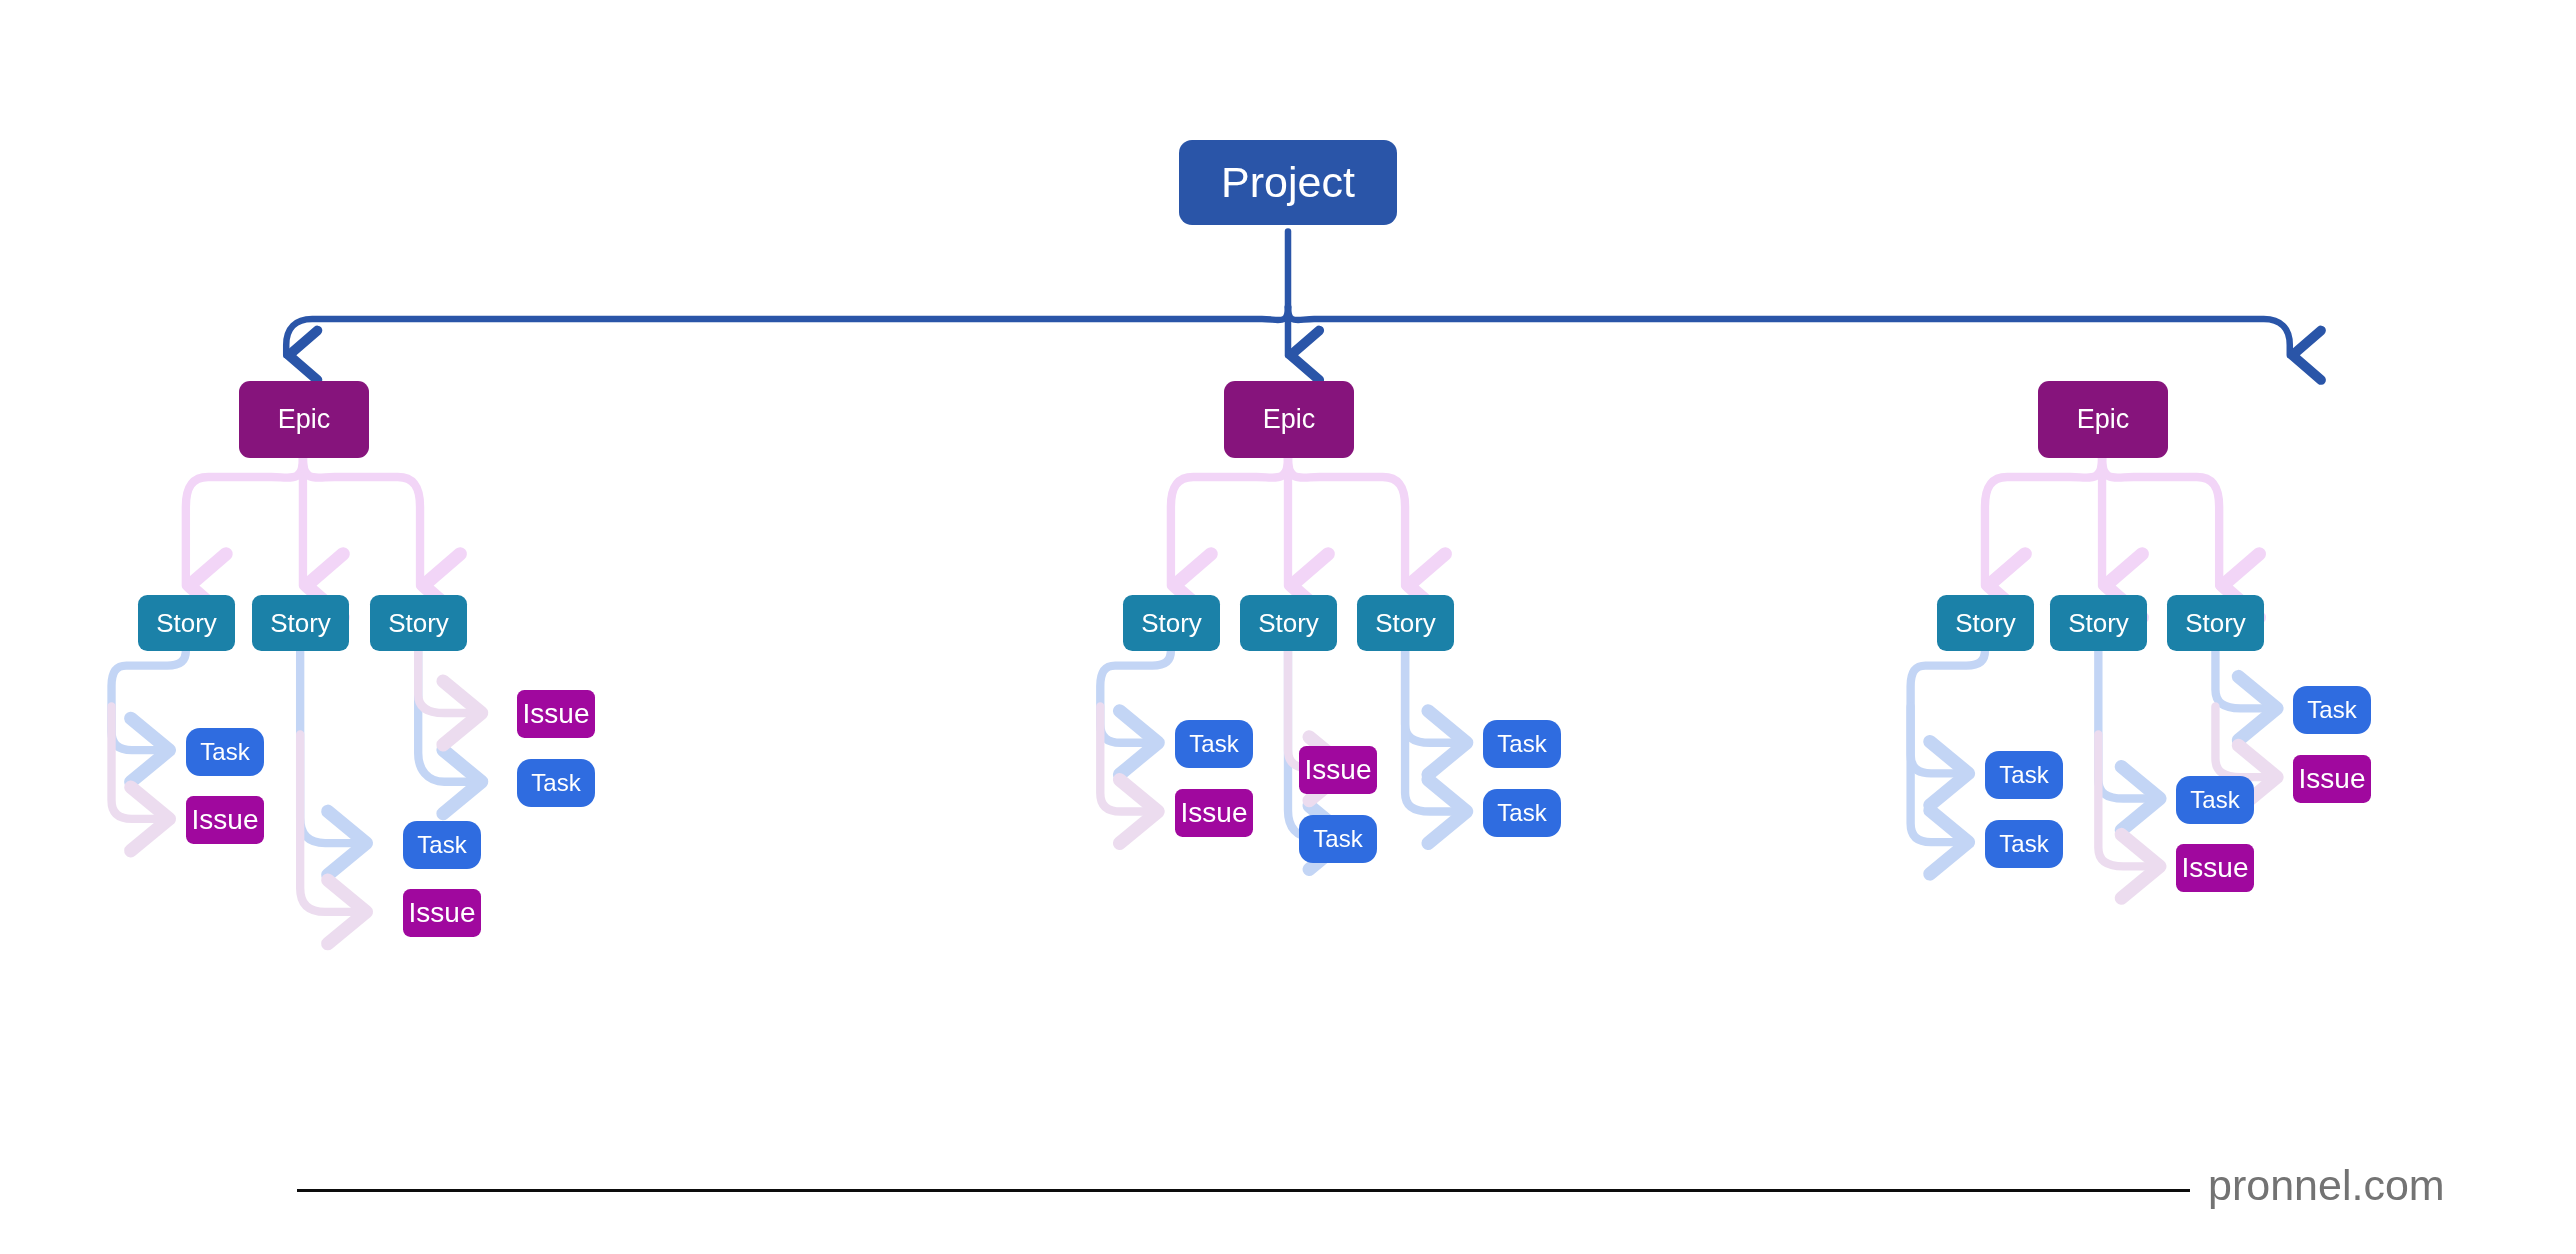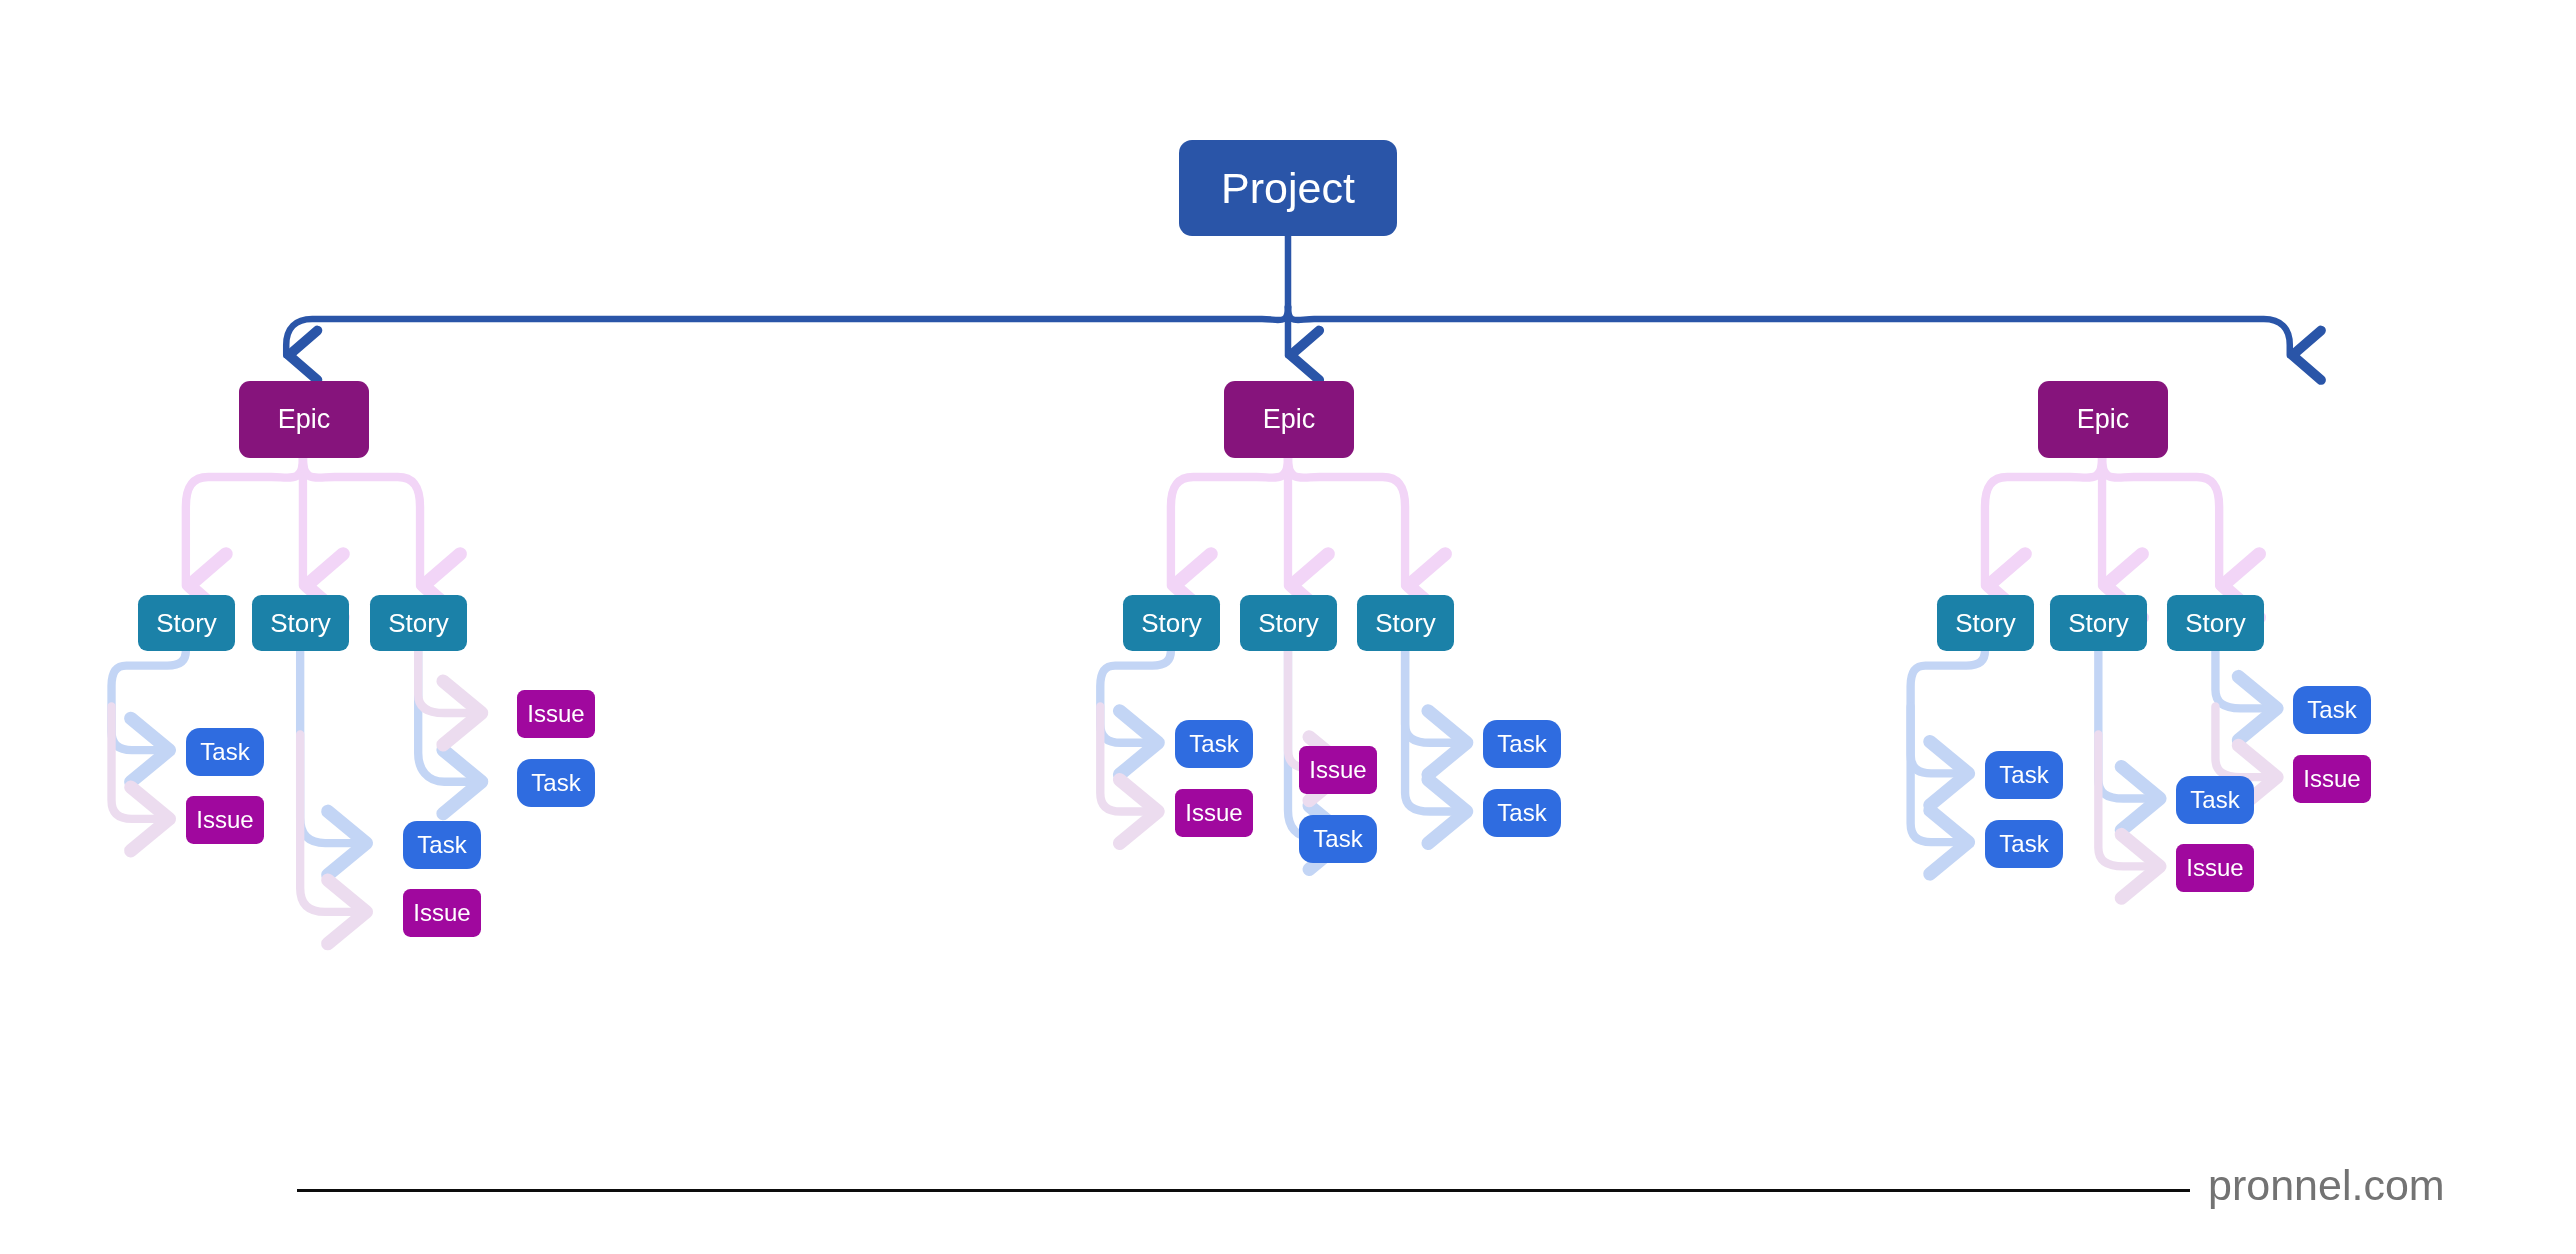--- a/index.html
+++ b/index.html
@@ -57,21 +57,21 @@
   }
   .node-task {
     background: #2f6ce0;
     border-radius: 14px;
     font-size: 24px;
     padding: 0 12px;
   }
   .node-issue {
     background: #a0089e;
     border-radius: 7.4px;
-    font-size: 24px;
+    font-size: 28px;
     padding: 0 11px;
   }
   #footer-rule {
     position: absolute;
     left: 297px;
     top: 1189px;
     width: 1893px;
     height: 2.8px;
     background: #0d0d0d;
   }
@@ -171,21 +171,21 @@
       <path d="M1184,760 L1184,853 C1184,867 1192,873 1206,873 L1248,873" marker-end="url(#arrow-lpink-right)"></path>
 
       <path d="M1386,700 L1386,807 C1386,821 1395,827 1413,827 L1452,827" marker-end="url(#arrow-lpink-right)"></path>
 
       <path d="M2258,790 L2258,912 C2258,926 2267,932 2285,932 L2326,932" marker-end="url(#arrow-lpink-right)"></path>
 
       <path d="M2384,760 L2384,816 C2384,830 2393,836 2411,836 L2452,836" marker-end="url(#arrow-lpink-right)"></path>
     </g>
   </svg>
 
-  <div class="node node-project" style="left:1179px; top:140px; width:218px; height:96px;">
+  <div class="node node-project" style="left:1179px; top:140px; width:218px; height:85px;">
     <span>Project</span>
   </div>
 
   <div class="node node-epic" style="left:239px; top:381px; width:130px; height:77px;">
     <span>Epic</span>
   </div>
   <div class="node node-story" style="left:138px; top:595px; width:97px; height:56px;">
     <span>Story</span>
   </div>
   <div class="node node-story" style="left:252px; top:595px; width:97px; height:56px;">

